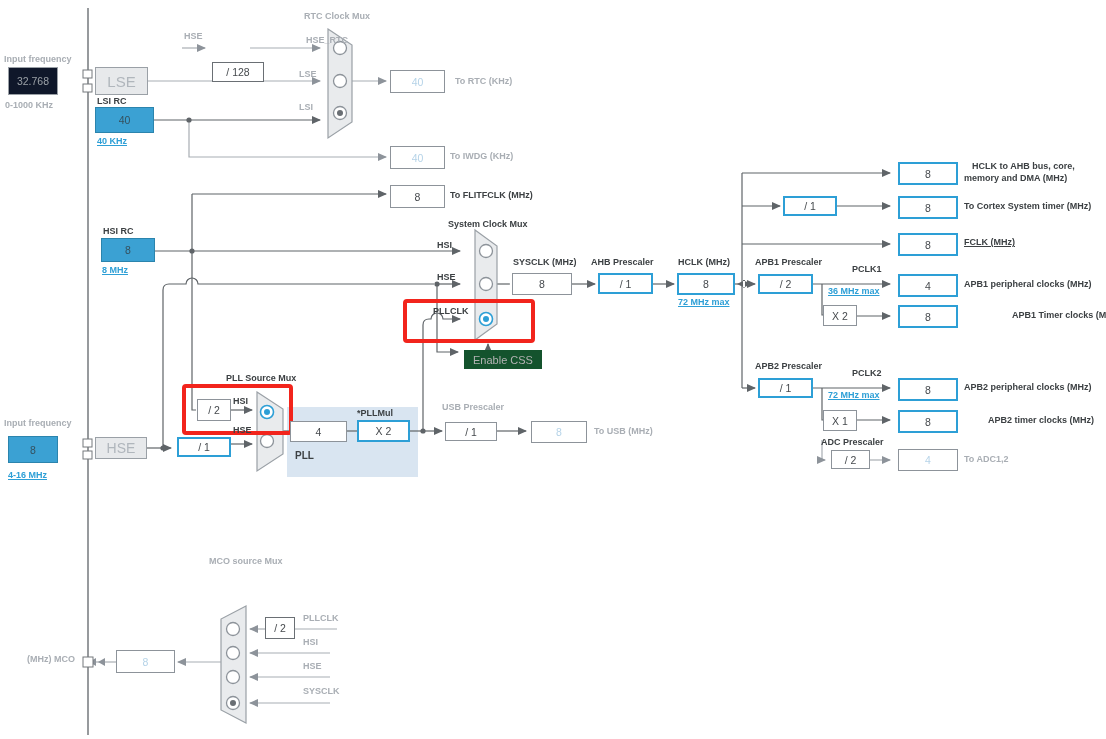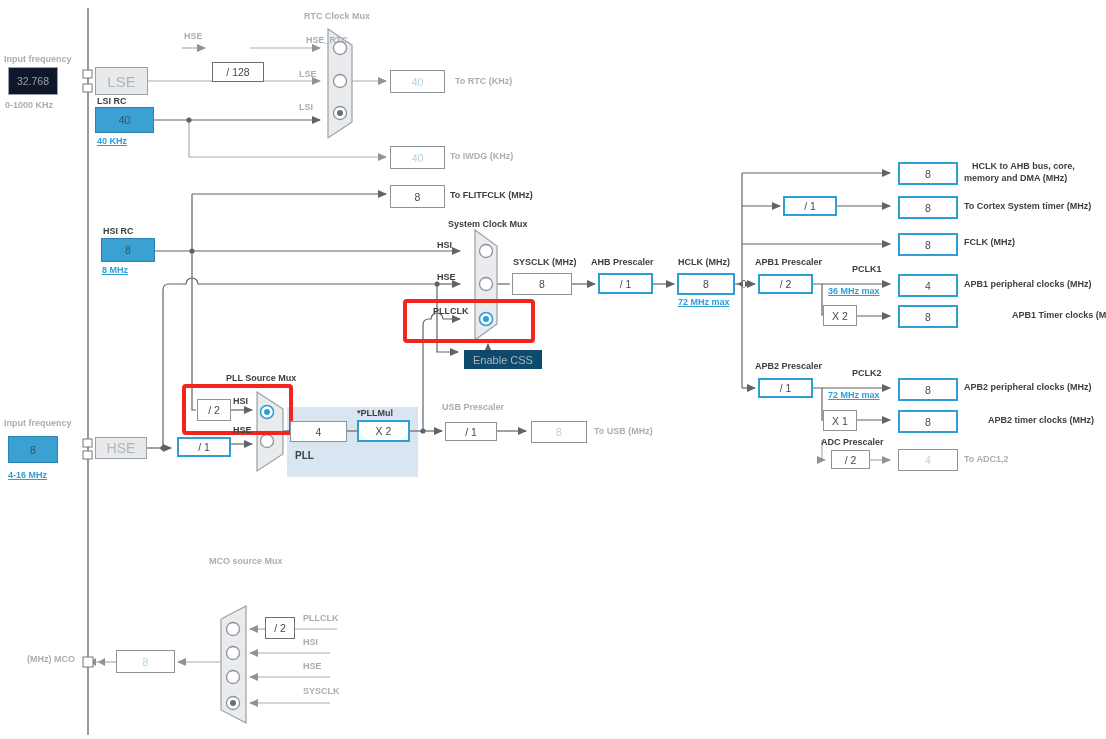--- a/index.html
+++ b/index.html
@@ -12,21 +12,21 @@
   .lbl.b{color:#2d9fd6;text-decoration:underline;}
   .vbox{position:absolute;z-index:3;box-sizing:border-box;display:flex;align-items:center;justify-content:center;
         font:10.5px "Liberation Sans",sans-serif;color:#45494d;background:#fff;border:1px solid #8d939a;}
   .vbox.bb{border:2px solid #2d9fd6;}
   .vbox.dk{border:1px solid #6a6f74;}
   .vbox.dim{color:#b5d3e8;}
   .vbox.blue{background:#3ba1d3;border:1px solid #2b84ad;color:#35515f;}
   .vbox.src{background:#e7e9eb;border:1px solid #9aa0a6;color:#b0b6bc;font-size:15px;}
   .vbox.inp{background:#0f172a;border:1px solid #9aa0a6;color:#9aa0a6;}
   .btncss{position:absolute;z-index:3;box-sizing:border-box;display:flex;align-items:center;justify-content:center;
-        background:#0c4a6e;color:#b3b3b3;font:11px "Liberation Sans",sans-serif;}
+        background:#14532d;color:#b3b3b3;font:11px "Liberation Sans",sans-serif;}
 </style>
 </head>
 <body>
 
 <div id="canvas">
 
   <div class="bgpanel" style="left:287px;top:407px;width:131px;height:70px;background:#d9e5f1;"></div>
 
   <svg id="wires" width="1106" height="739" viewBox="0 0 1106 739">
     <defs>
@@ -177,21 +177,21 @@
   <div class="lbl" style="left:233px;top:425px;">HSE</div>
   <div class="lbl" style="left:357px;top:408px;">*PLLMul</div>
   <div class="lbl" style="left:295px;top:450px;font-size:10px;">PLL</div>
 
   <div class="lbl g" style="left:442px;top:402px;">USB Prescaler</div>
   <div class="lbl g" style="left:594px;top:426px;">To USB (MHz)</div>
 
   <div class="lbl" style="left:964px;top:161px;padding-left:8px;">HCLK to AHB bus, core,</div>
   <div class="lbl" style="left:964px;top:173px;">memory and DMA (MHz)</div>
   <div class="lbl" style="left:964px;top:201px;">To Cortex System timer (MHz)</div>
-  <div class="lbl" style="left:964px;top:237px;">FCLK (MHz)</div>
+  <div class="lbl" style="left:964px;top:237px;text-decoration:underline;">FCLK (MHz)</div>
 
   <div class="lbl" style="left:755px;top:257px;">APB1 Prescaler</div>
   <div class="lbl" style="left:852px;top:264px;">PCLK1</div>
   <div class="lbl b" style="left:828px;top:286px;">36 MHz max</div>
   <div class="lbl" style="left:964px;top:279px;">APB1 peripheral clocks (MHz)</div>
   <div class="lbl" style="left:964px;top:310px;margin-left:48px;">APB1 Timer clocks (MHz)</div>
 
   <div class="lbl" style="left:755px;top:361px;">APB2 Prescaler</div>
   <div class="lbl" style="left:852px;top:368px;">PCLK2</div>
   <div class="lbl b" style="left:828px;top:390px;">72 MHz max</div>

